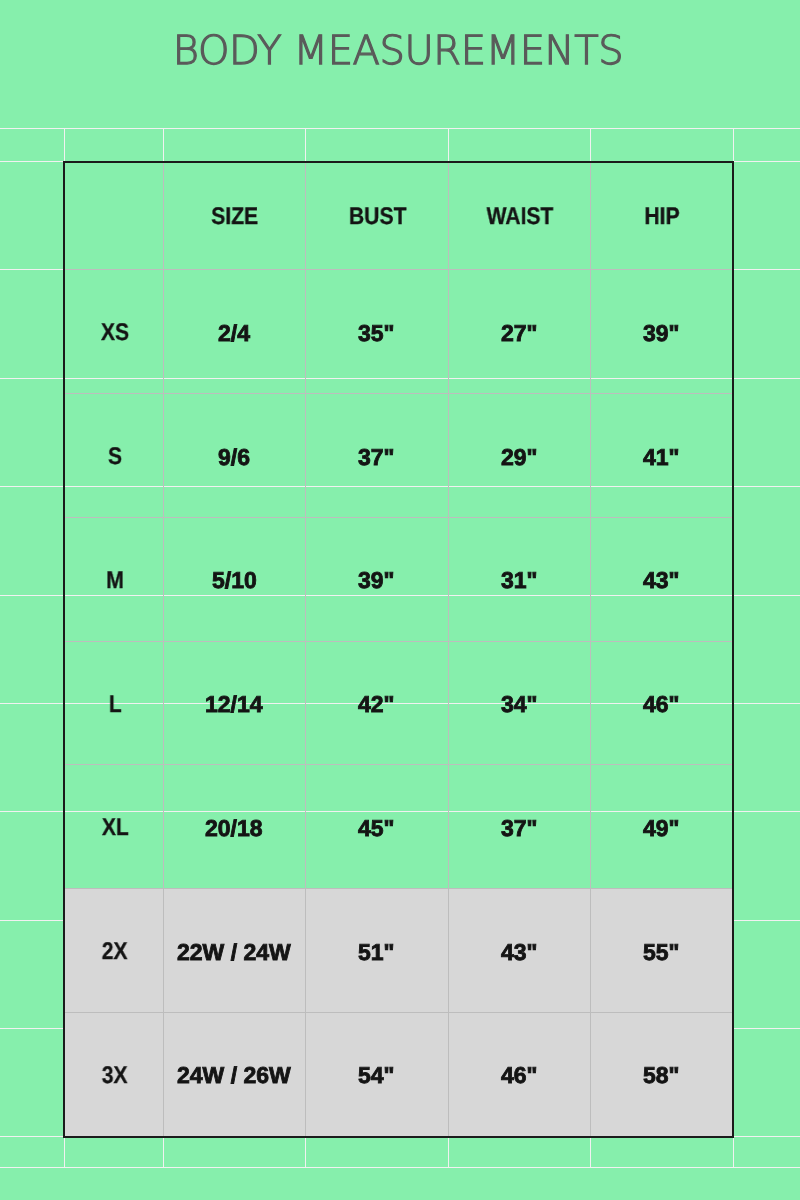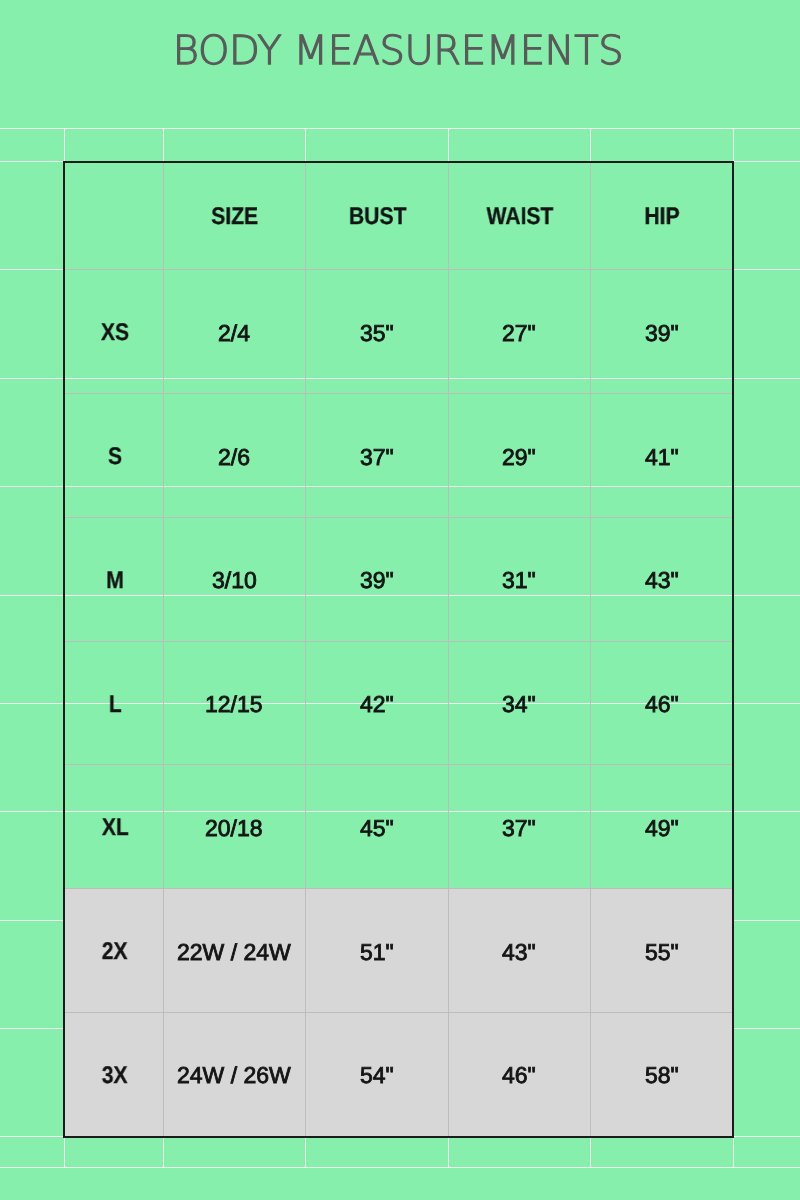--- a/index.html
+++ b/index.html
@@ -22,21 +22,21 @@
   
   #tbl{position:absolute;left:63.5px;top:161.1px;width:669px;height:760px;}
   table{border-collapse:collapse;width:669px;height:975.6px;table-layout:fixed;}
   col.c0{width:99px;}  col.c1{width:142px;} col.c2{width:143px;}
   col.c3{width:142px;} col.c4{width:143px;}
   tr{height:108.4px;}
   td{border:1px solid #bdbdbd;text-align:center;vertical-align:middle;
      padding:0;line-height:1;box-sizing:border-box;}
   td span{display:inline-block;white-space:nowrap;position:relative;top:1.6px;
      will-change:transform;font-family:"Liberation Sans",sans-serif;font-size:23px;
-     color:#141414;font-weight:400;line-height:1;-webkit-text-stroke:0.85px #141414;}
+     color:#141414;font-weight:700;line-height:1;-webkit-text-stroke:0.85px #141414;}
   td.hd span{font-weight:700;font-size:24px;transform:scaleX(0.88);left:0.8px;-webkit-text-stroke:0.3px #141414;}
   td.sz span{font-weight:700;font-size:24px;transform:scaleX(0.88);left:1.4px;-webkit-text-stroke:0.3px #141414;}
   tr.gray td{background:#d7d7d7;}
 
   
   #outer{position:absolute;left:63px;top:160.5px;width:671px;height:977px;
          border:2px solid #1b1b1b;box-sizing:border-box;pointer-events:none;}
 </style>
 </head>
 <body>
@@ -87,35 +87,35 @@
       <tbody id="tbody">
           <tr>
     <td class="sz"><span>XS</span></td>
     <td><span>2/4</span></td>
     <td><span>35"</span></td>
     <td><span>27"</span></td>
     <td><span>39"</span></td>
   </tr>
           <tr>
     <td class="sz"><span>S</span></td>
-    <td><span>2/6</span></td>
+    <td><span>9/6</span></td>
     <td><span>37"</span></td>
     <td><span>29"</span></td>
     <td><span>41"</span></td>
   </tr>
           <tr>
     <td class="sz"><span>M</span></td>
-    <td><span>3/10</span></td>
+    <td><span>5/10</span></td>
     <td><span>39"</span></td>
     <td><span>31"</span></td>
     <td><span>43"</span></td>
   </tr>
           <tr>
     <td class="sz"><span>L</span></td>
-    <td><span>12/15</span></td>
+    <td><span>12/14</span></td>
     <td><span>42"</span></td>
     <td><span>34"</span></td>
     <td><span>46"</span></td>
   </tr>
           <tr>
     <td class="sz"><span>XL</span></td>
     <td><span>20/18</span></td>
     <td><span>45"</span></td>
     <td><span>37"</span></td>
     <td><span>49"</span></td>

